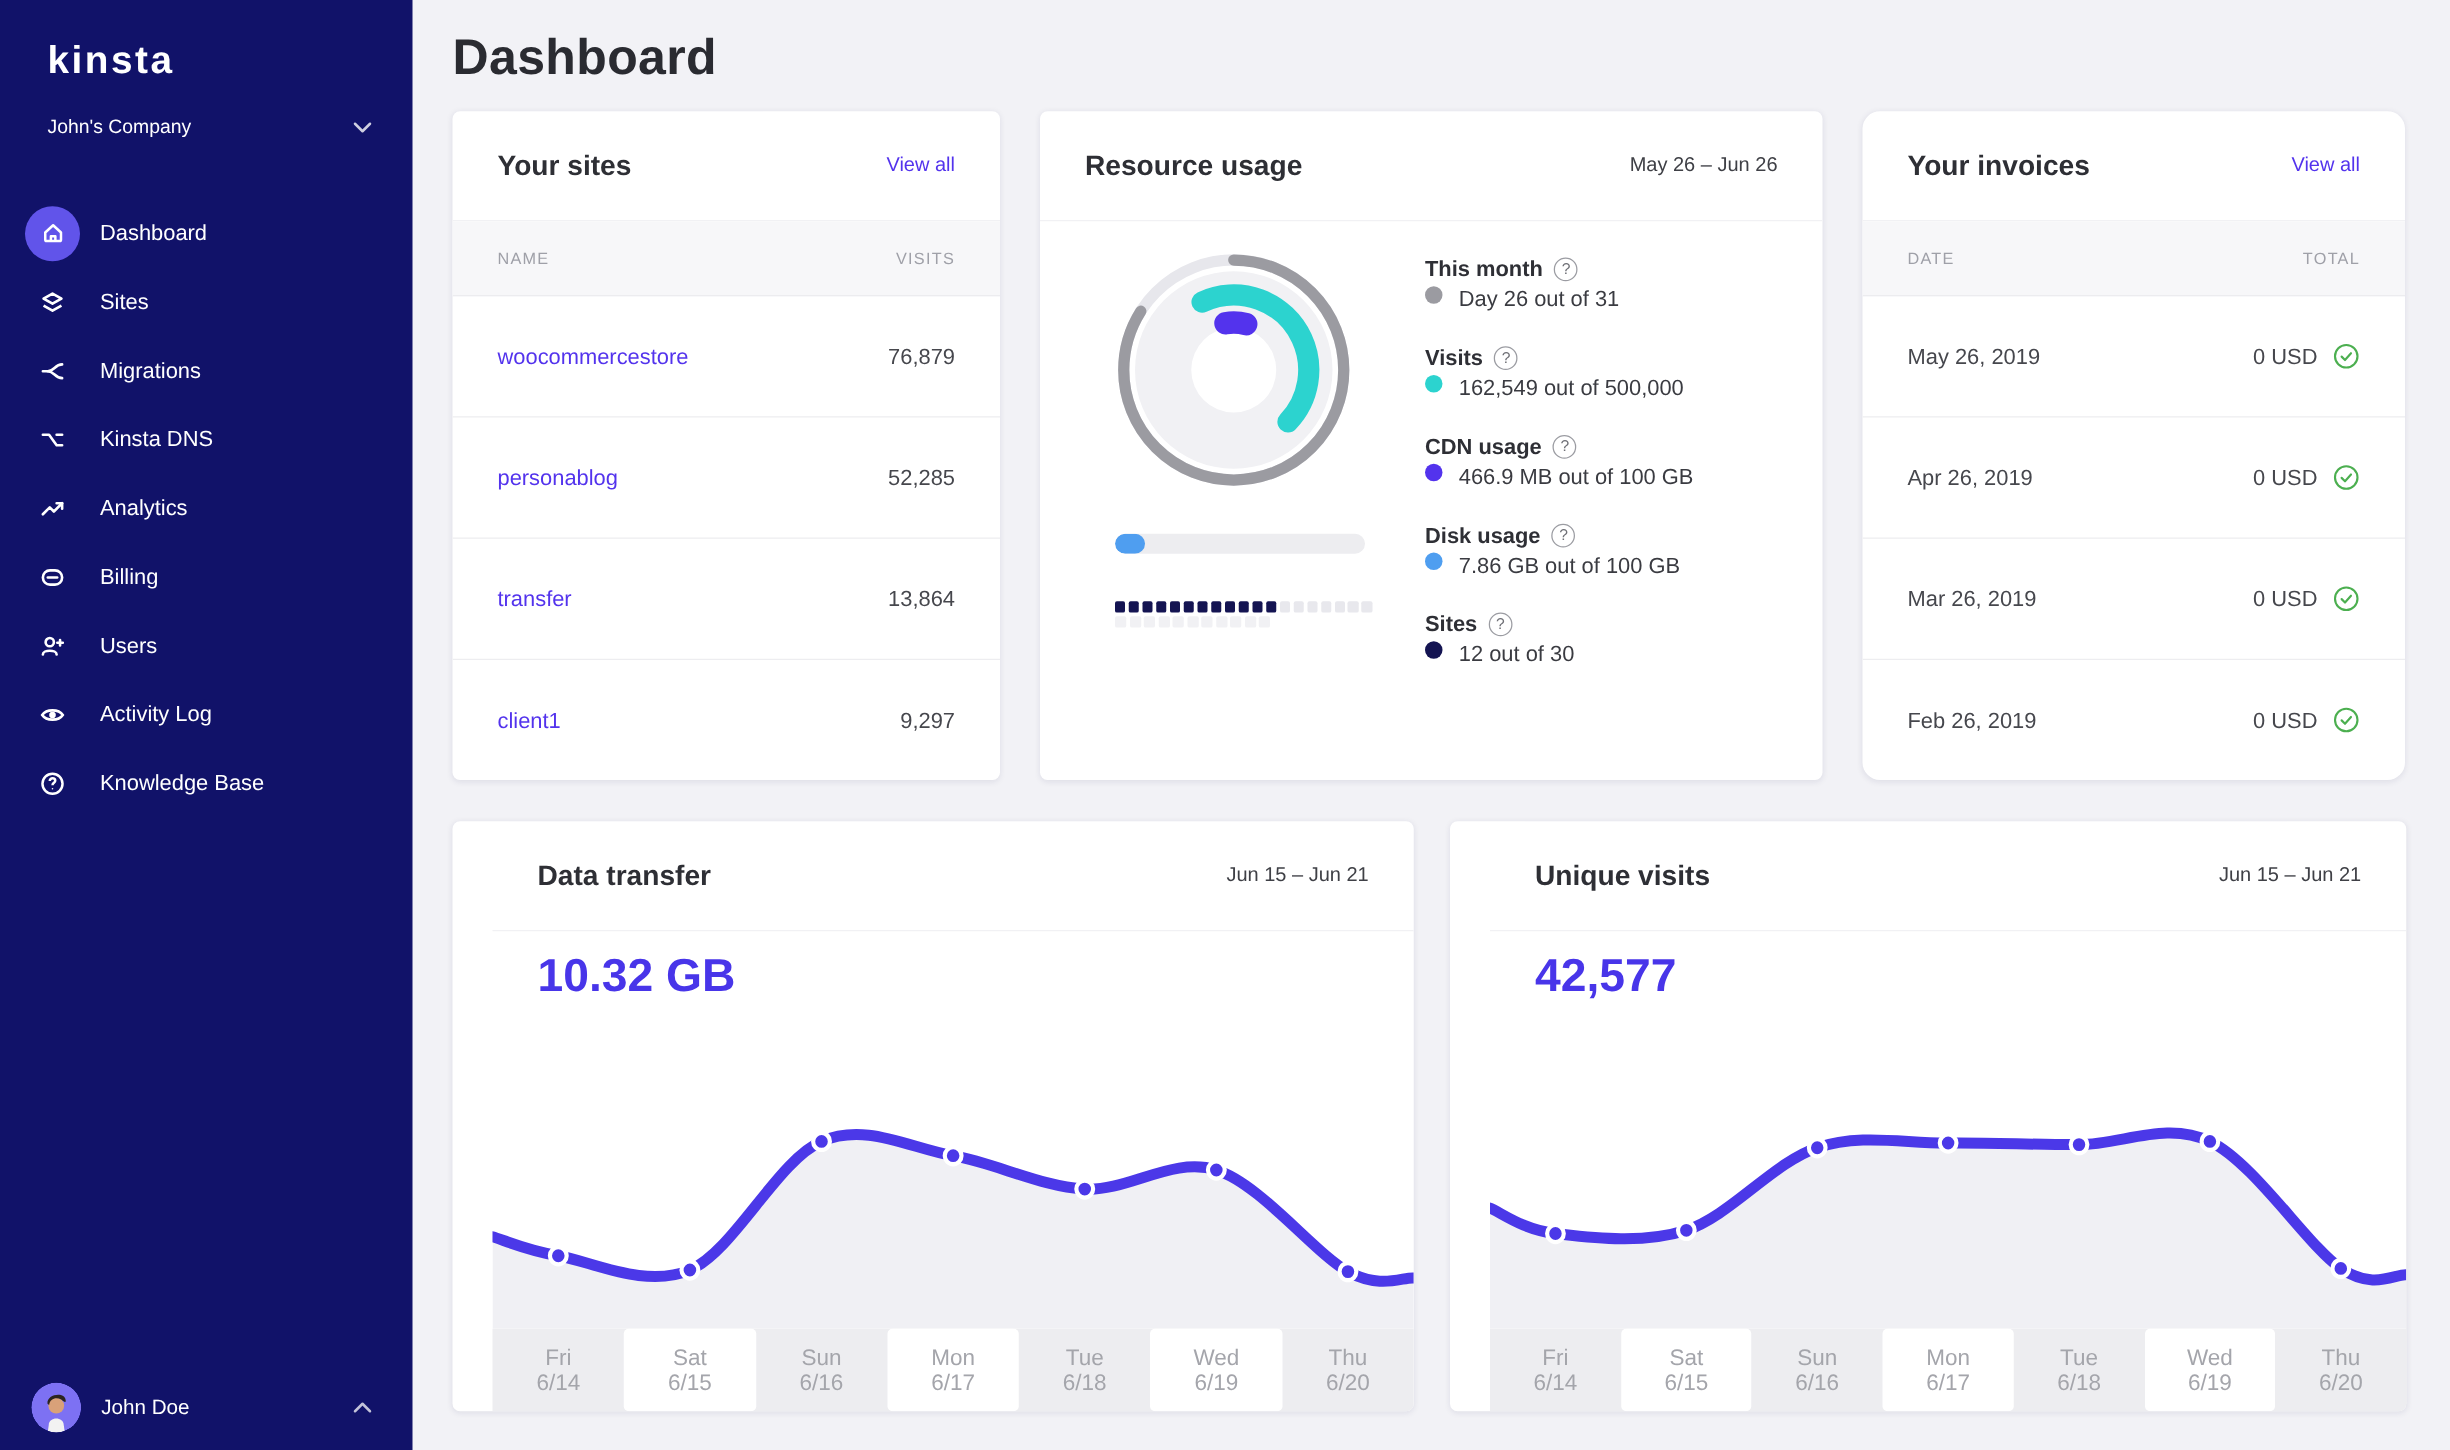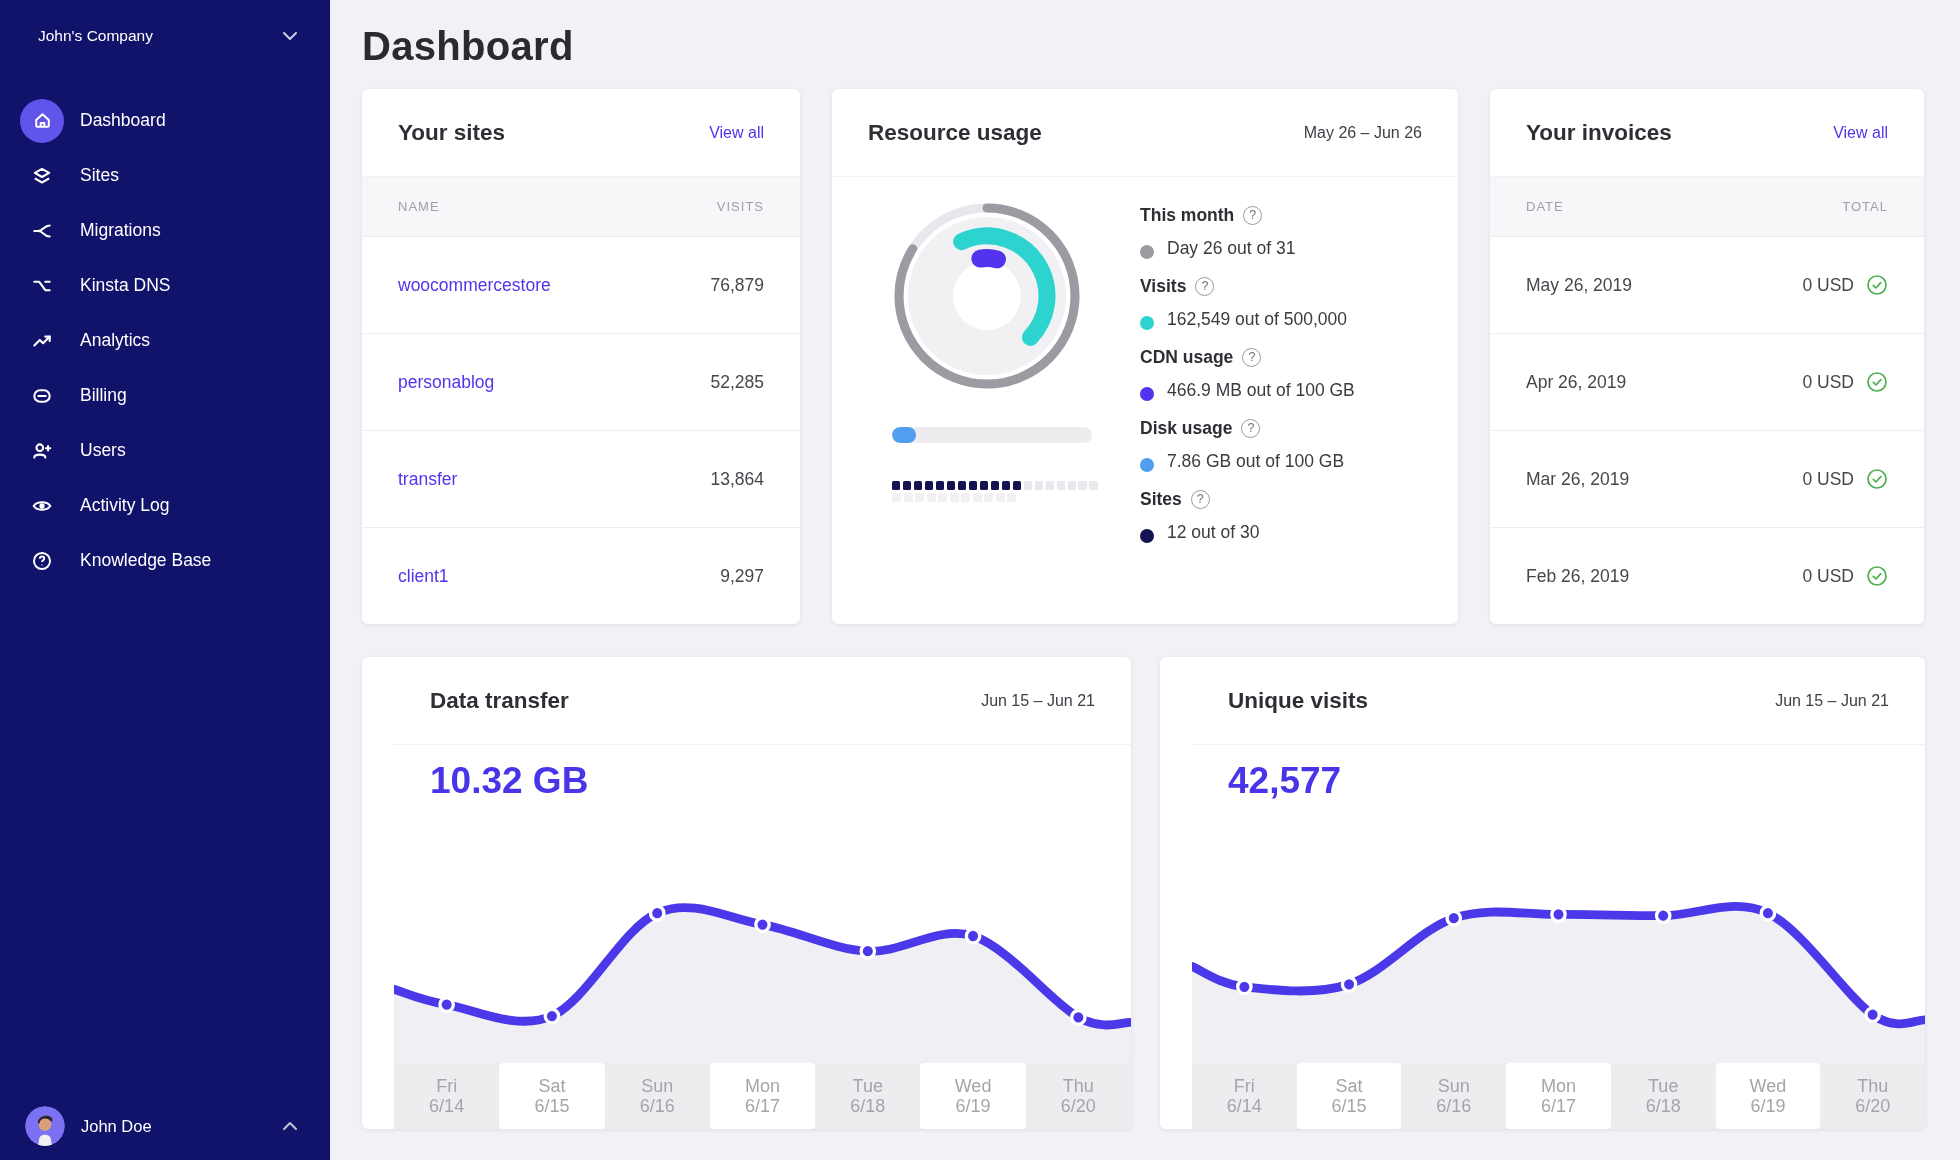--- a/index.html
+++ b/index.html
@@ -22,21 +22,21 @@
 
   
   main { flex:1; padding:0 35px 0 32px; }
   h1 { font-size:40px; color:#2a2b31; margin-top:24px; letter-spacing:.3px; }
   .row { display:flex; }
   .row1 { margin-top:20px; gap:32px; }
   .row2 { margin-top:33px; gap:29px; }
   .card { background:#fff; border-radius:6px; box-shadow:0 1px 5px rgba(25,25,80,.09); overflow:hidden; }
   .card-sites { width:438px; height:535px; }
   .card-resource { width:626px; height:535px; }
-  .card-invoices { width:434px; height:535px; }
+  .card-invoices { width:434px; height:535px;border-radius:14px; }
   .card-chart { height:472px; display:flex; flex-direction:column;padding-left:32px; }
   .card-chart1 { width:769px; }
   .card-chart2 { width:765px; }
 
   .card-header { height:88px; flex:0 0 88px; display:flex; align-items:center; justify-content:space-between; padding:0 36px; border-bottom:1px solid #f1f1f4; }
   .card-title { font-size:22.5px; font-weight:700; color:#2e2f35; }
   .link { color:#5333ed; font-size:16px; cursor:pointer; text-decoration:none; }
   .period { color:#3f4046; font-size:16px; }
 
   .colhead { height:60px; background:#f7f7f9; display:flex; align-items:center; justify-content:space-between; padding:0 36px; color:#9fa0a8; font-size:13px; letter-spacing:1px; border-bottom:1px solid #ececef; }
@@ -51,36 +51,37 @@
   .donut { width:190px; height:190px; display:block; }
   .disk-bar { width:200px; height:16px; border-radius:8px; background:#ededf0; margin-top:36px; overflow:hidden; }
   .disk-fill { height:100%; border-radius:8px; }
   .squares { margin-top:38px; }
   .sq-row { display:flex; gap:2.5px; margin-bottom:3px; }
   .sq { width:9px; height:9px; border-radius:1.5px; }
   .legend { margin-left:42px; }
   .legend-group { margin-bottom:13px; }
   .legend-label { display:flex; align-items:center; gap:9px; font-size:17.5px; font-weight:700; color:#2e2f35; height:28px; }
   .help { width:19px; height:19px; border:1.5px solid #9b9ca2; border-radius:50%; color:#6f7076; font-size:12.5px; display:flex; align-items:center; justify-content:center; font-weight:400; cursor:pointer; }
-  .legend-value { display:flex; align-items:flex-end; gap:13px; font-size:17.5px; color:#3a3b41; height:30px; }
+  .legend-value { display:flex; align-items:flex-start; gap:13px; font-size:17.5px; color:#3a3b41; height:30px; }
   .legend-dot { width:14px; height:14px; border-radius:50%; flex:0 0 14px; }
 
   
   .chart-num { height:64px; flex:0 0 64px; display:flex; align-items:center; padding:8px 36px 0; font-size:37px; font-weight:700; color:#4835e9; }
   .chart-svg { display:block; width:100%; height:254px; margin-top:auto; }
   .daystrip { height:66px; flex:0 0 66px; background:#ededf0; display:flex; }
   .daycell { flex:1; display:flex; flex-direction:column; align-items:center; justify-content:center; color:#a4a5ab; font-size:18px; line-height:20px; }
   .daycell.white { background:#fff; border-radius:4px; }
 </style>
 </head>
 <body>
 
 <div class="app">
 
   <aside class="sidebar">
+    <div class="logo">kinsta</div>
     <div class="company">
       <span>John's Company</span>
       <svg width="16" height="10" viewBox="0 0 16 10">
           <polyline points="2,2 8,8 14,2" fill="none" stroke="rgba(255,255,255,.8)" stroke-width="2" stroke-linecap="round" stroke-linejoin="round"></polyline>
         </svg>
     </div>
 
     <nav class="snav">
       <div class="nav-item">
         <span class="icon-wrap active">

